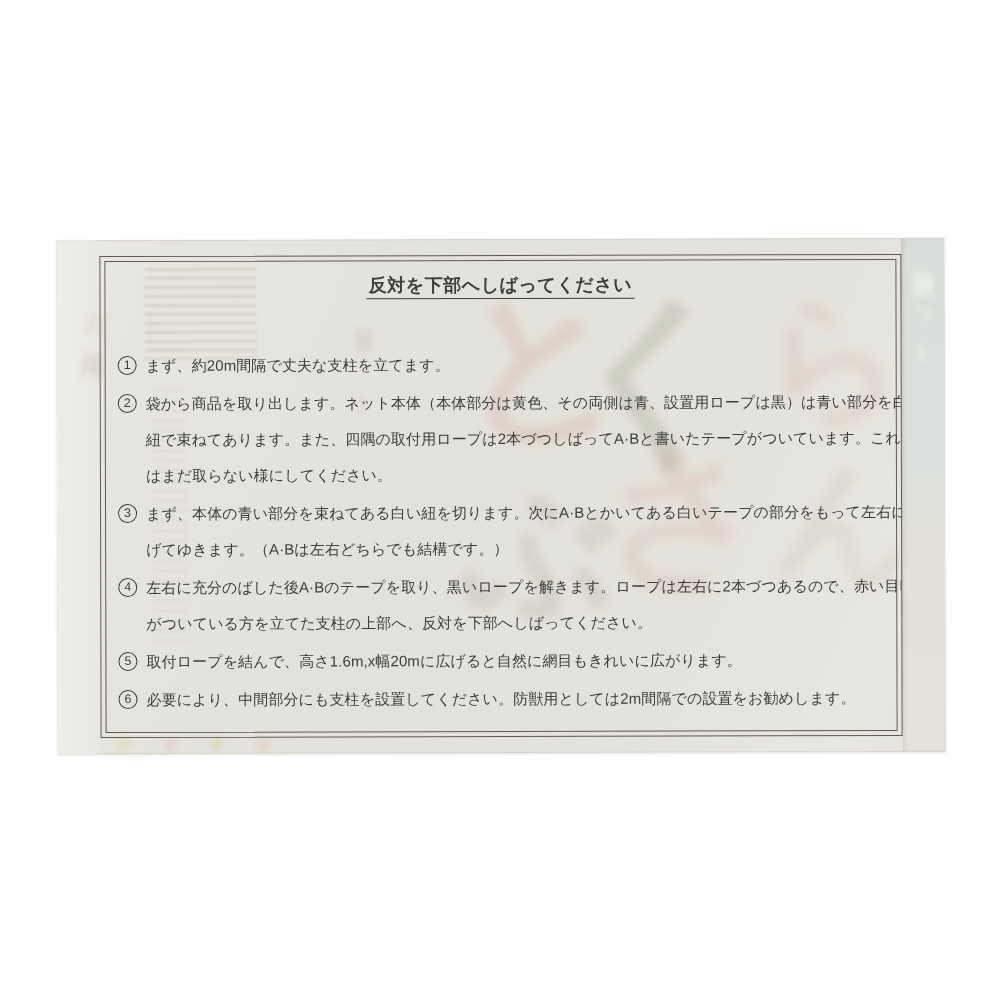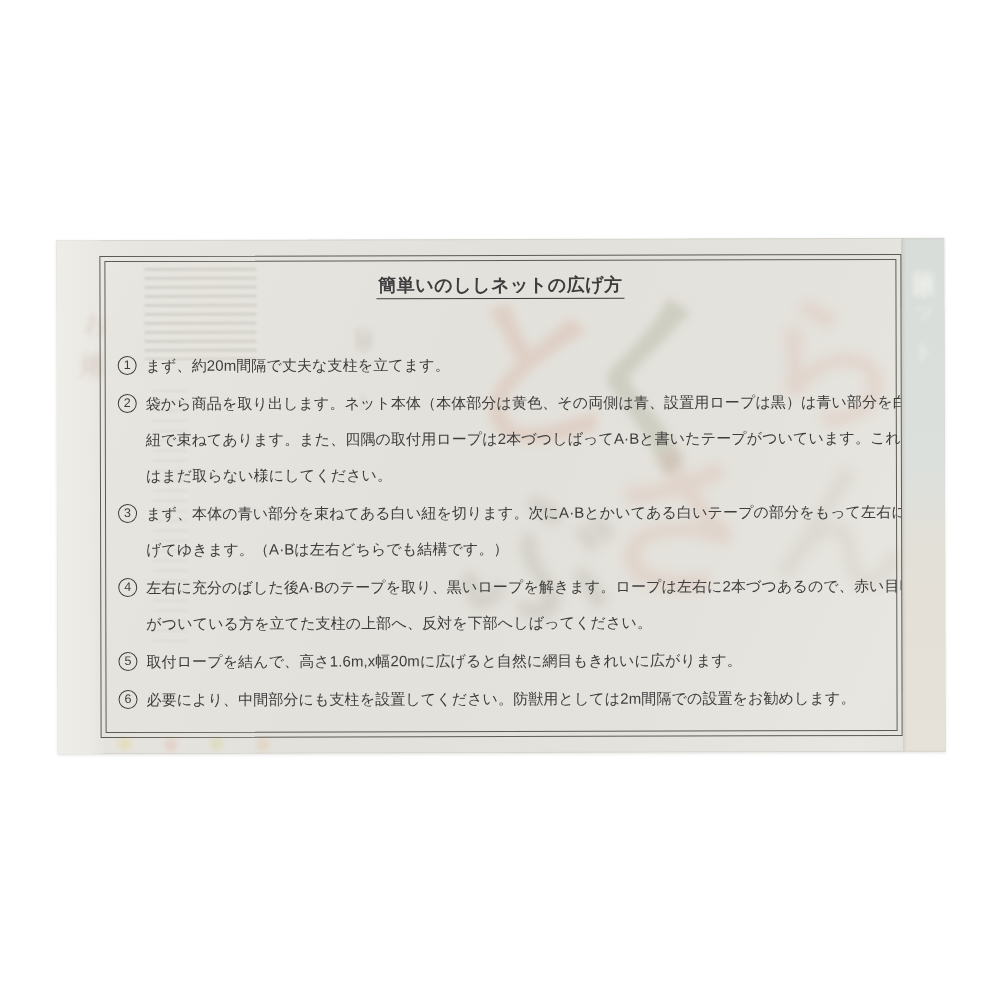--- a/index.html
+++ b/index.html
@@ -97,21 +97,21 @@
     <div class="ghost g-big g5">ら</div>
     <div class="ghost g-big g6">ん</div>
     <div class="ghost g-rightstrip"></div>
     <div class="ghost g-righttext">防獣ネット</div>
     <div class="ghost g-bottomdots"></div>
 
     <div class="frame">
       <div class="frame-inner">
         <div class="content">
 
-          <div class="sheet-title">簡単いのししネットの広げ方</div>
+          <div class="sheet-title">反対を下部へしばってください</div>
 
           <ol class="steps">
 
             <li>
               <span class="num">1</span>
               <span class="lines">
                 <span>まず、約20m間隔で丈夫な支柱を立てます。</span>
               </span>
             </li>
 

